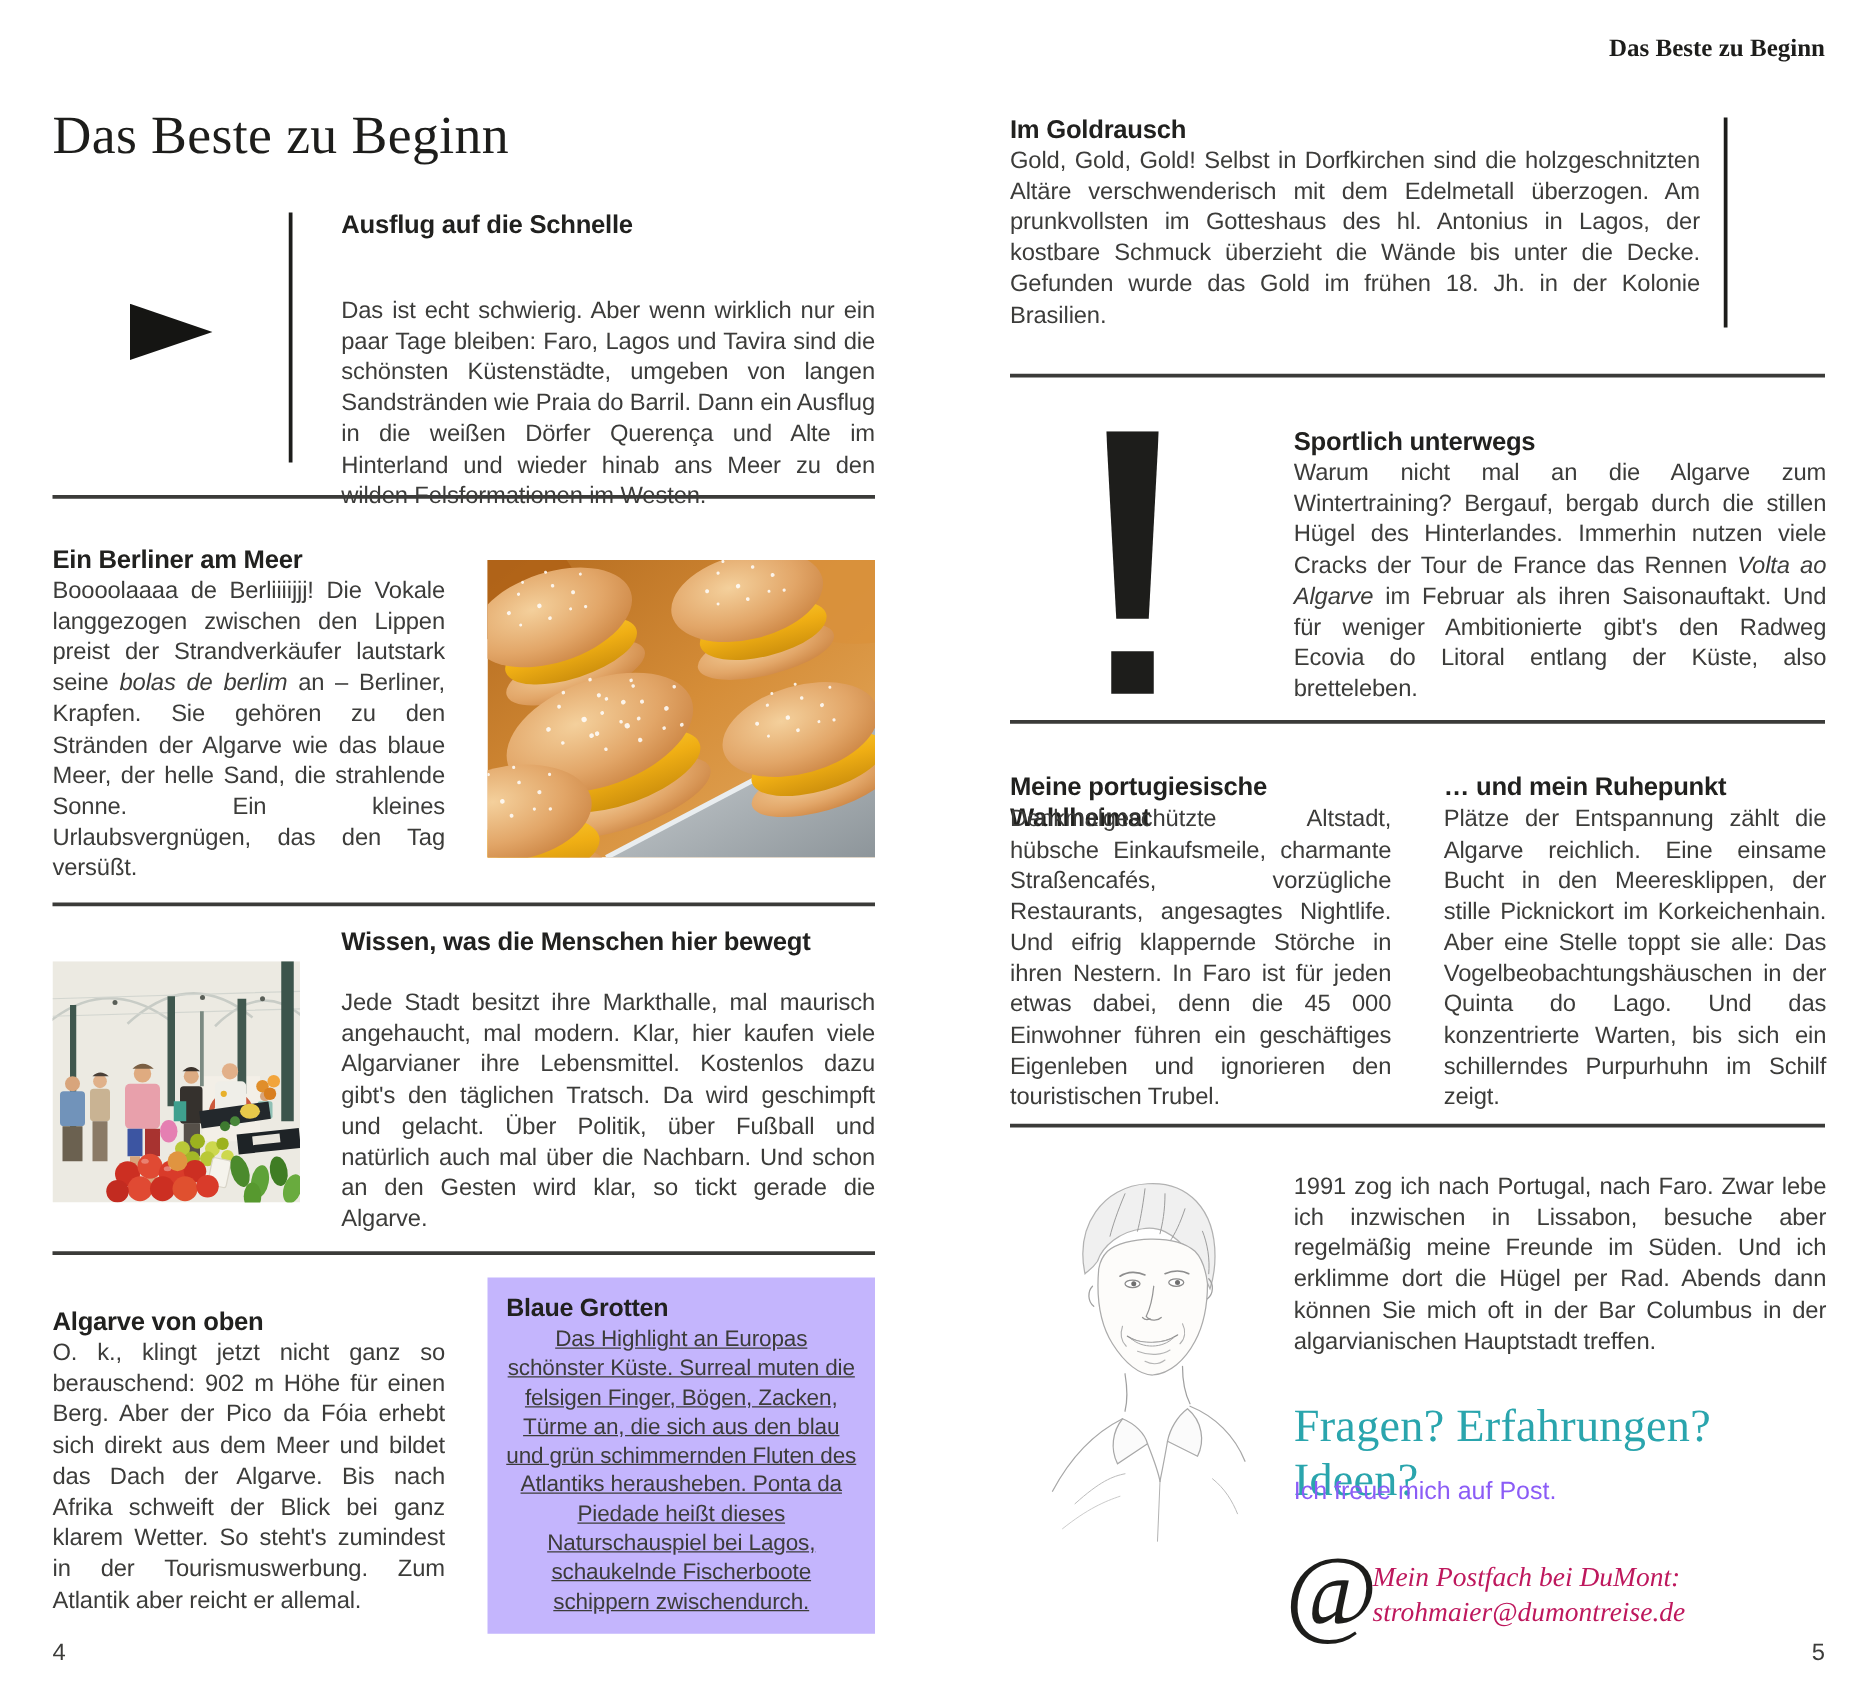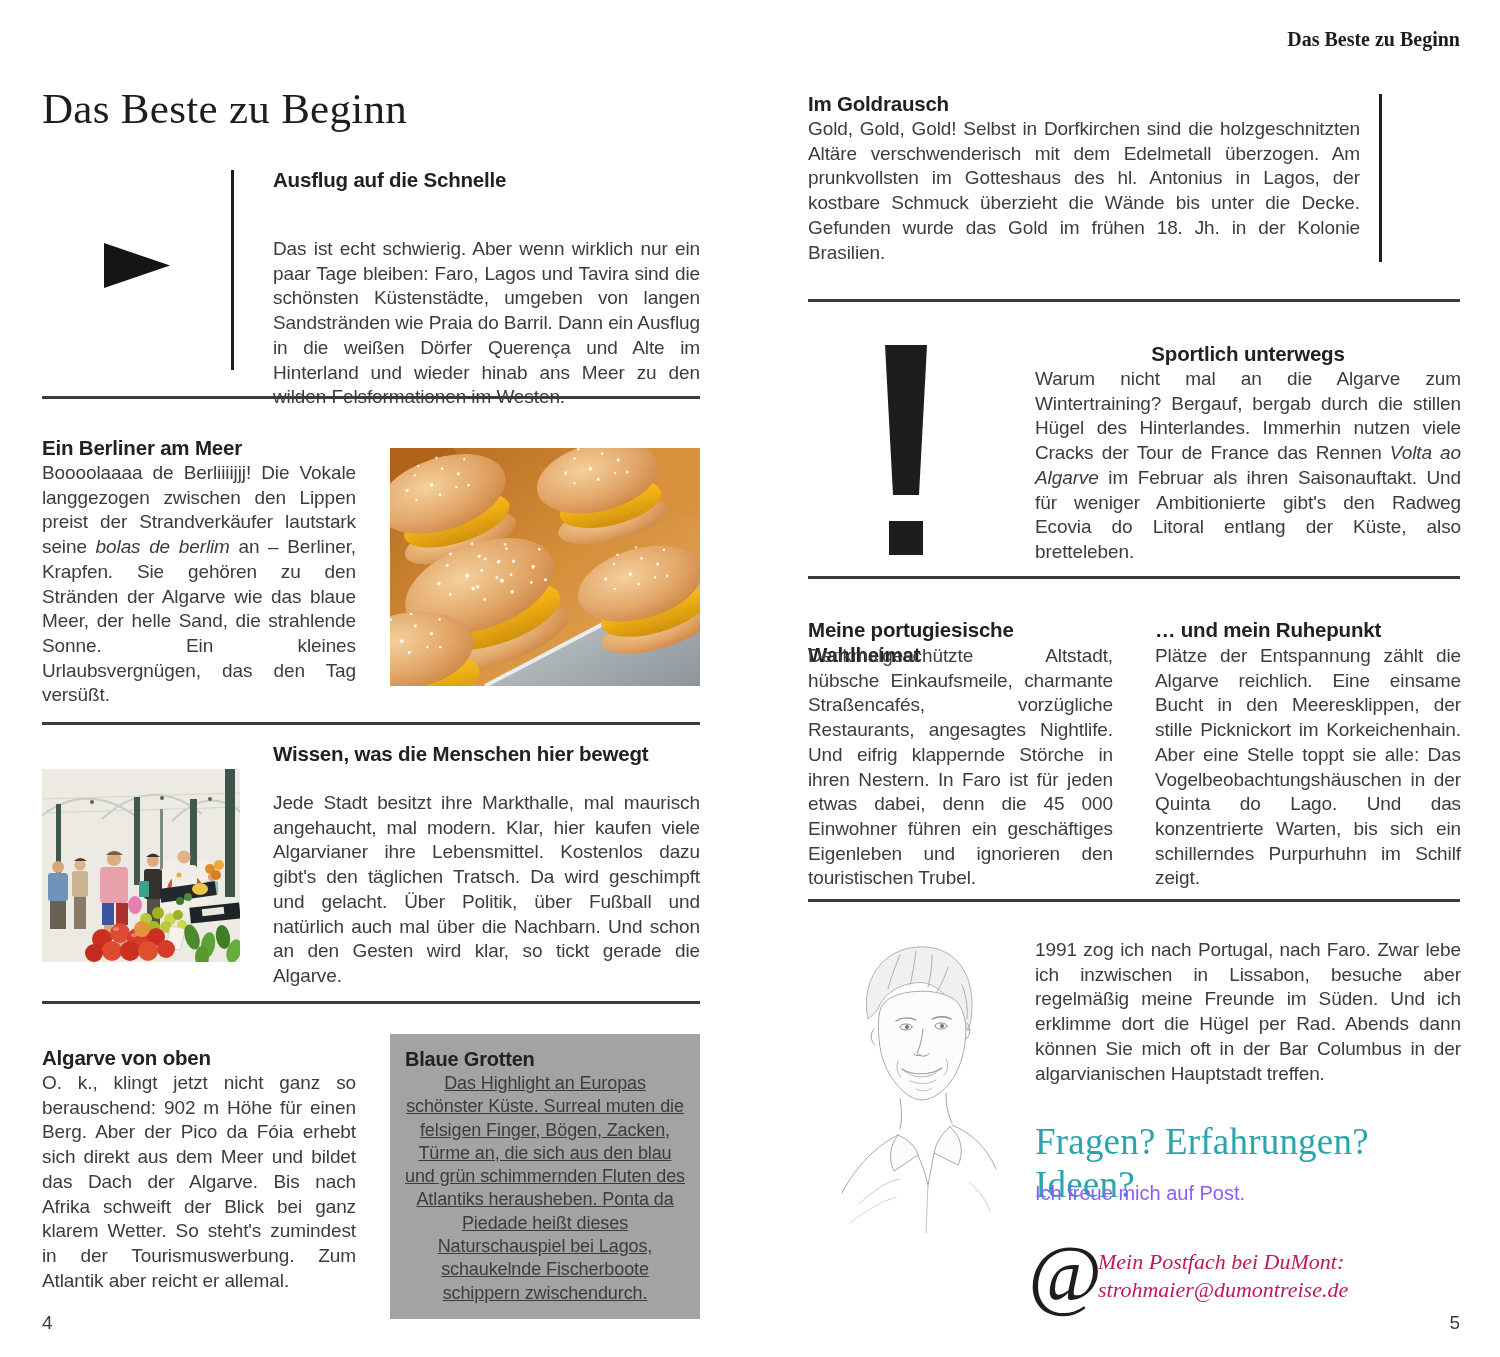--- a/index.html
+++ b/index.html
@@ -11,21 +11,21 @@
   .h{font-family:"Liberation Sans",sans-serif;font-weight:700;font-size:20.5px;
      letter-spacing:-0.2px;color:#21211f;line-height:25px;}
   .b{font-family:"Liberation Sans",sans-serif;font-size:19px;line-height:24.7px;
      letter-spacing:-0.1px;color:#3c3c3a;text-align:justify;}
   .b em{font-style:italic;}
   .rule{background:#3b3b39;height:2.5px;}
   .vrule{background:#1d1d1b;width:2.5px;}
   .title{font-family:"Liberation Serif",serif;font-size:43px;line-height:46px;color:#1d1d1b;letter-spacing:0.3px;}
   .runhead{font-family:"Liberation Serif",serif;font-weight:700;font-size:20px;color:#1d1d1b;text-align:right;}
   .pnum{font-size:19px;color:#3c3c3a;}
-  .box{background:#a3a3a3;padding:13px 15px 14px;box-sizing:border-box;margin-top:12px;}
+  .box{background:#c4b5fd;padding:13px 15px 14px;box-sizing:border-box;}
   .boxhead{font-size:20px;}
   .boxbody{text-align:center;font-size:18px;line-height:23.3px;letter-spacing:-0.1px;text-decoration:underline;}
   .cta{font-family:"Liberation Serif",serif;font-size:37px;color:#2aa5ad;letter-spacing:0.2px;}
   .ctasub{font-size:20px;color:#8b5cf6;}
   .contact{font-family:"Liberation Serif",serif;font-style:italic;font-size:22px;line-height:28px;color:#be185d;}
   .at{font-family:"Liberation Serif",serif;font-style:italic;font-size:80px;color:#1d1d1b;line-height:1;}
   svg{display:block;}
 </style>
 </head>
 <body>
@@ -219,21 +219,21 @@
 <div class="abs h" style="left:808px;top:91px;width:552px;">Im Goldrausch</div>
 <div class="abs b" style="left:808px;top:117px;width:552px;">Gold, Gold, Gold! Selbst in Dorfkirchen sind die holzgeschnitzten Altäre verschwenderisch mit dem Edelmetall überzogen. Am prunkvollsten im Gotteshaus des hl. Antonius in Lagos, der kostbare Schmuck überzieht die Wände bis unter die Decke. Gefunden wurde das Gold im frühen 18. Jh. in der Kolonie Brasilien.</div>
 <div class="abs vrule" style="left:1379px;top:94px;height:168px;"></div>
 
 <div class="abs rule" style="left:808px;top:299px;width:652px;"></div>
 
 <svg class="abs" style="left:885px;top:345px;" width="42" height="212" viewBox="0 0 42 212">
   <polygon points="0,0 42,0 34,150 8,150" fill="#1d1d1b"></polygon>
   <rect x="4" y="176" width="34" height="34" fill="#1d1d1b"></rect>
 </svg>
-<div class="abs h" style="left:1035px;top:341px;width:426px;text-align:center;">Sportlich unterwegs</div>
+<div class="abs h" style="left:1035px;top:341px;width:426px;">Sportlich unterwegs</div>
 <div class="abs b" style="left:1035px;top:367px;width:426px;"><span>Warum nicht mal an die Algarve zum Wintertraining? Bergauf, bergab durch die stillen Hügel des Hinterlandes. Immerhin nutzen viele Cracks der Tour de France das Rennen </span><em>Volta ao Algarve</em><span> im Februar als ihren Saisonauftakt. Und für weniger Ambitionierte gibt's den Radweg Ecovia do Litoral entlang der Küste, also bretteleben.</span></div>
 
 <div class="abs rule" style="left:808px;top:576px;width:652px;"></div>
 
 <div class="abs h" style="left:808px;top:617px;width:305px;">Meine portugiesische Wahlheimat</div>
 <div class="abs b" style="left:808px;top:644px;width:305px;">Denkmalgeschützte Altstadt, hübsche Einkaufsmeile, charmante Straßencafés, vorzügliche Restaurants, angesagtes Nightlife. Und eifrig klappernde Störche in ihren Nestern. In Faro ist für jeden etwas dabei, denn die 45 000 Einwohner führen ein geschäftiges Eigenleben und ignorieren den touristischen Trubel.</div>
 <div class="abs h" style="left:1155px;top:617px;width:306px;">… und mein Ruhepunkt</div>
 <div class="abs b" style="left:1155px;top:644px;width:306px;">Plätze der Entspannung zählt die Algarve reichlich. Eine einsame Bucht in den Meeresklippen, der stille Picknickort im Korkeichenhain. Aber eine Stelle toppt sie alle: Das Vogelbeobachtungshäuschen in der Quinta do Lago. Und das konzentrierte Warten, bis sich ein schillerndes Purpurhuhn im Schilf zeigt.</div>
 
 <div class="abs rule" style="left:808px;top:899px;width:652px;"></div>

